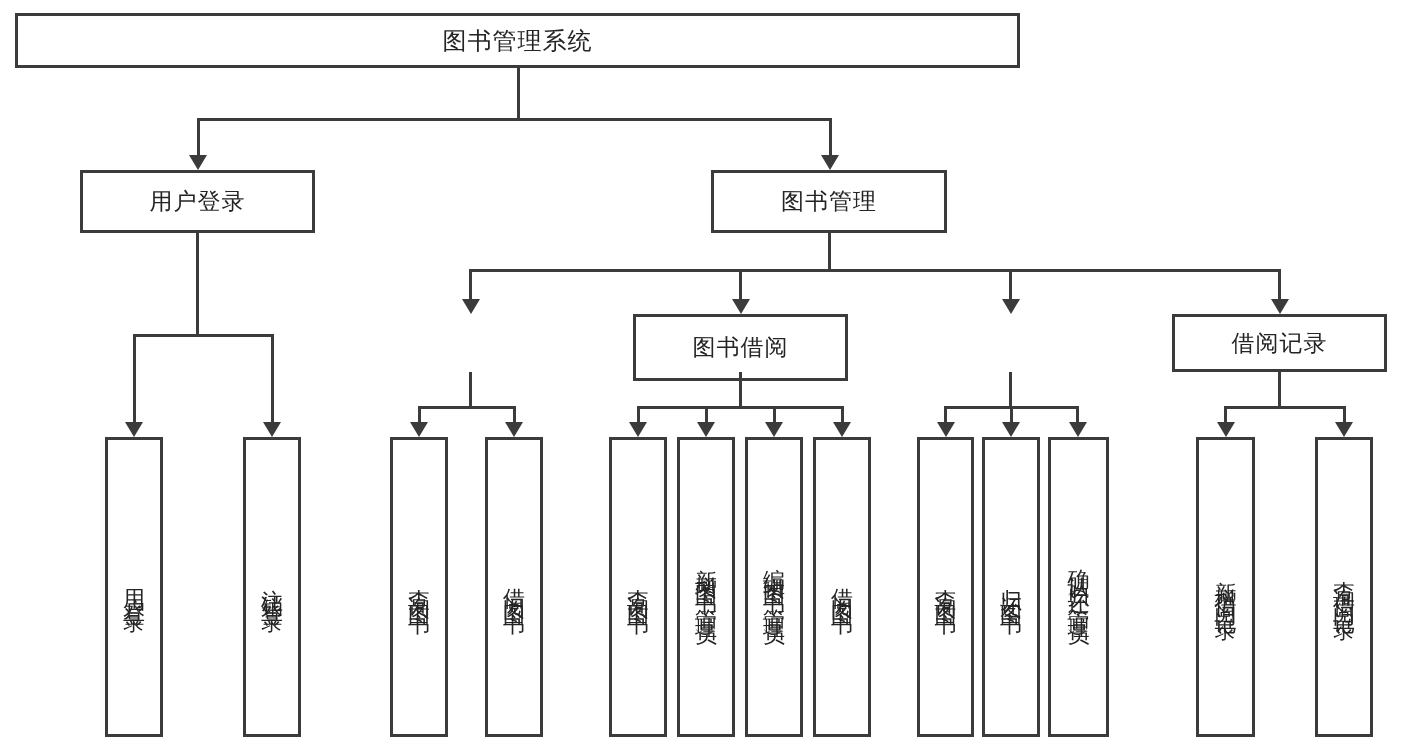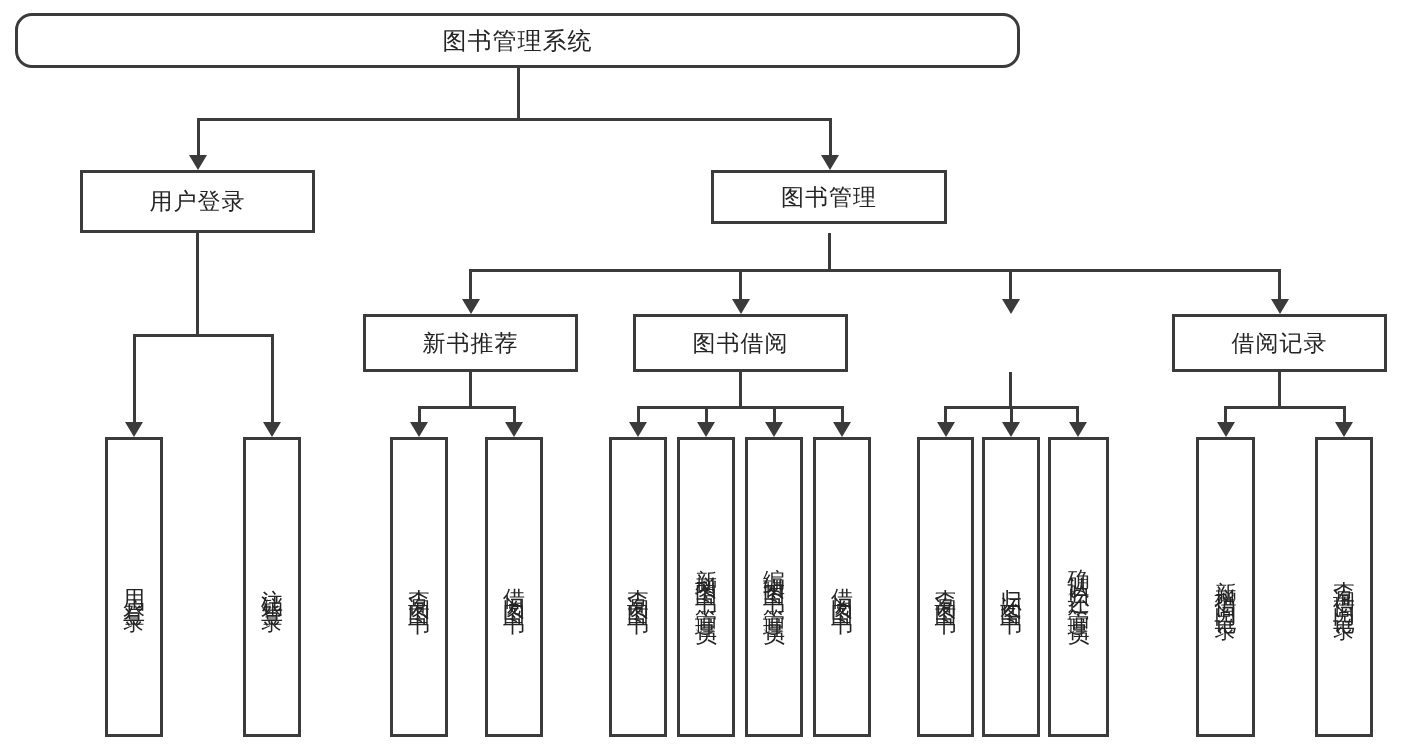--- a/index.html
+++ b/index.html
@@ -22,21 +22,21 @@
     border:3px solid var(--line);
     background:#ffffff;
     display:flex;
     align-items:center;
     justify-content:center;
     text-align:center;
     font-size:23px;
     letter-spacing:1px;
     color:var(--text);
   }
-  .node.root{font-size:24px;border-radius:17px;}
+  .node.root{font-size:24px;}
   .node.leaf{
     writing-mode:vertical-rl;
     text-orientation:mixed;
     letter-spacing:8px;
     font-size:22px;
     line-height:1;
   }
   .vline,.hline{position:absolute;background:var(--line);}
   .vline{width:3px;}
   .hline{height:3px;}
@@ -64,29 +64,26 @@
 <div class="stage">
 
   <div class="node root" style="left:15px;top:13px;width:1005px;height:55px;">
     <span>图书管理系统</span>
   </div>
 
   <div class="node" style="left:80px;top:170px;width:235px;height:63px;">
     <span>用户登录</span>
   </div>
 
-  <div class="node" style="left:711px;top:170px;width:236px;height:54px;">
+  <div class="node" style="left:711px;top:170px;width:236px;height:63px;">
     <span>图书管理</span>
   </div>
 
-  <div class="node" style="left:363px;top:314px;width:215px;height:58px;">
-    <span>新书推荐</span>
-  </div>
 
-  <div class="node" style="left:633px;top:314px;width:215px;height:58px;">
+  <div class="node" style="left:633px;top:314px;width:215px;height:67px;">
     <span>图书借阅</span>
   </div>
 
 
   <div class="node" style="left:1172px;top:314px;width:215px;height:58px;">
     <span>借阅记录</span>
   </div>
 
   <div class="node leaf" style="left:105px;top:437px;width:58px;height:300px;">
     <span>用户登录</span>

